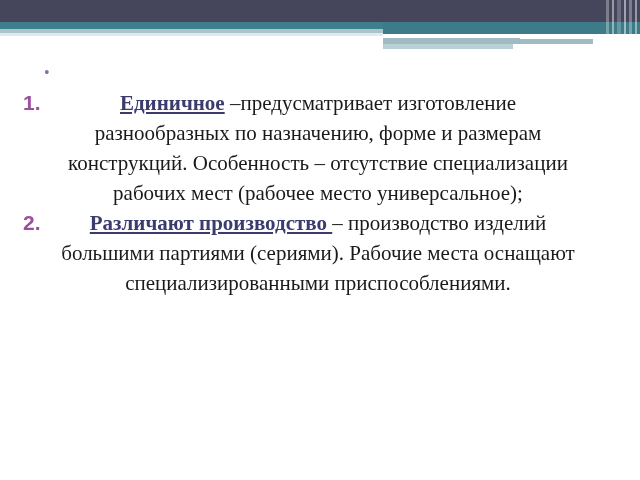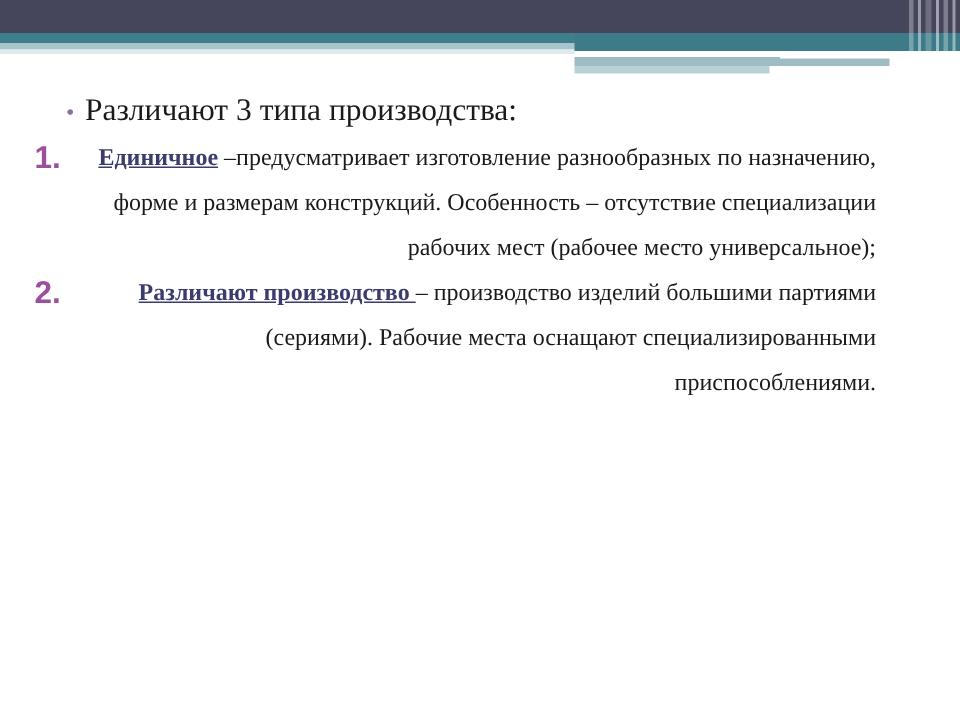--- a/index.html
+++ b/index.html
@@ -151,24 +151,24 @@
     box-sizing: border-box;
     color: #9b4f9e;
     font-weight: bold;
     font-size: 21px;
     line-height: 30px;
     font-family: "Liberation Sans", sans-serif;
   }
   .item-body {
     flex: 1 1 auto;
     padding-right: 56px;
-    font-size: 16px;
+    font-size: 21px;
     line-height: 30px;
     color: #1a1a1a;
-    text-align: right;
+    text-align: center;
   }
   .term {
     font-weight: bold;
     color: #3b3b6e;
     text-decoration: underline;
   }
 </style>
 </head>
 <body>
 
@@ -189,21 +189,20 @@
     <i class="vs4"></i>
     <i class="vs5"></i>
     <i class="vs6"></i>
   </div>
 </div>
 
 <div class="content">
 
   <div class="bullet-line">
     <span class="bullet-dot">•</span>
-    <span>Различают 3 типа производства:</span>
   </div>
 
   <ol class="num-list">
 
     <li>
       <span class="num-marker">1.</span>
       <span class="item-body"><span class="term">Единичное</span><span> –предусматривает изготовление разнообразных по назначению, форме и размерам конструкций. Особенность – отсутствие специализации рабочих мест (рабочее место универсальное);</span></span>
     </li>
 
     <li>

